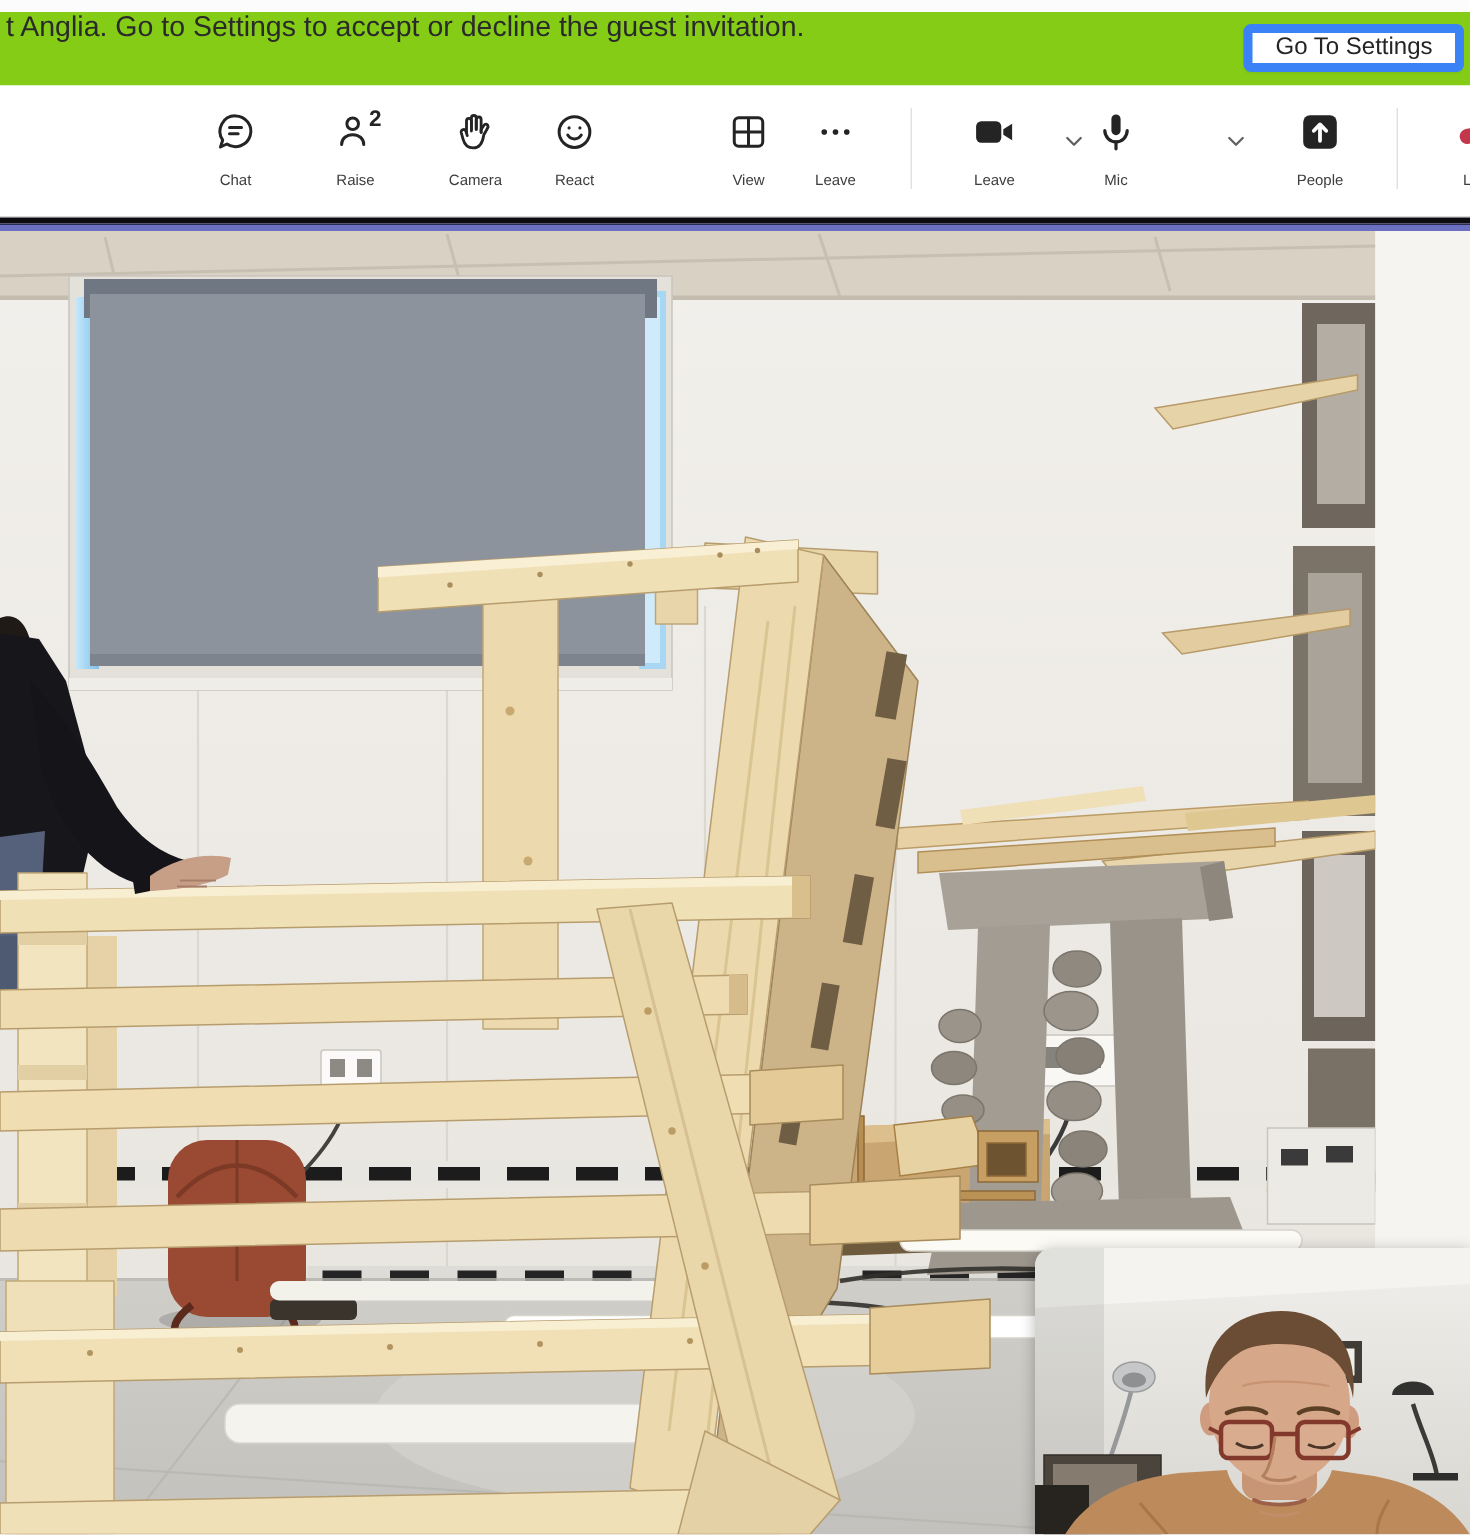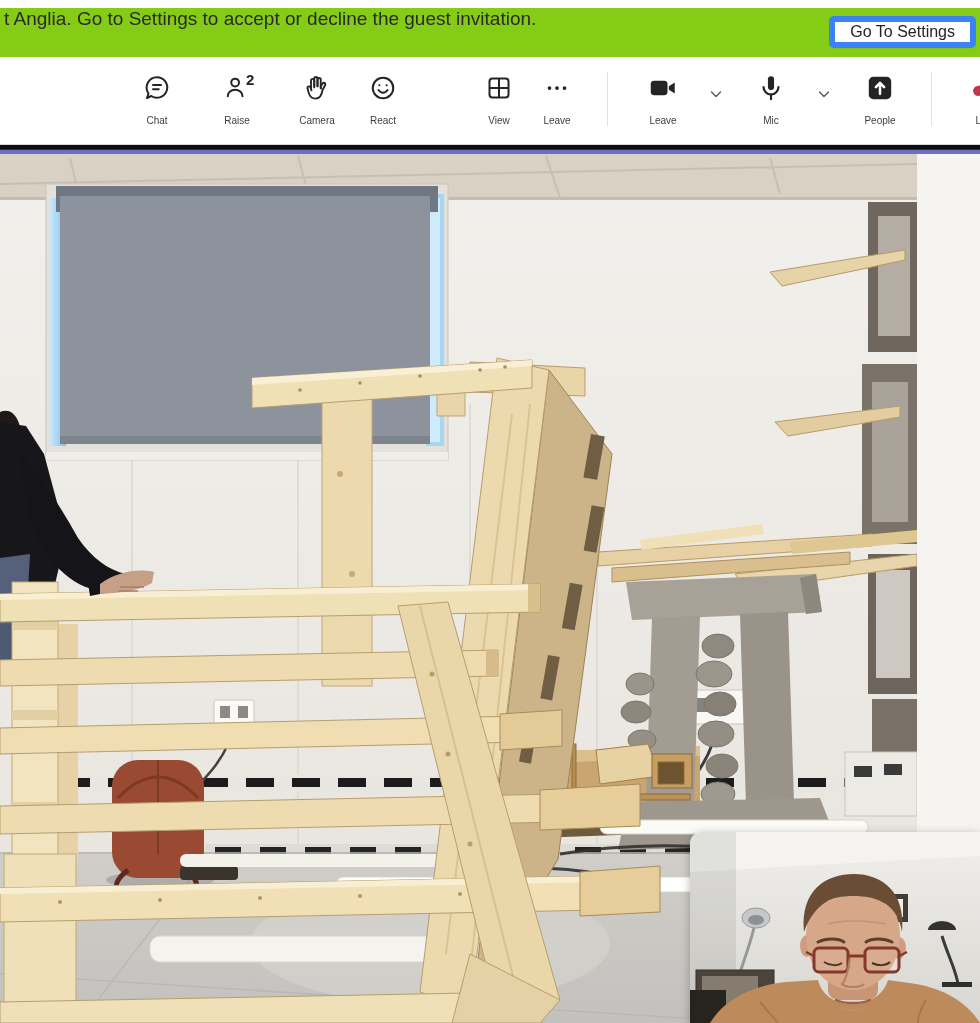--- a/index.html
+++ b/index.html
@@ -140,21 +140,21 @@
         </span>
       </div>
     <div class="tb-label">Leave</div>
   </div>
   <div class="tb-chevron" style="left:704px">
     <svg width="16" height="16" viewBox="0 0 16 16" fill="none" stroke="#5f5f5f" stroke-width="1.5" stroke-linecap="round" stroke-linejoin="round">
         <path d="M3.5 6l4.5 4.5L12.5 6"></path>
       </svg>
   </div>
 
-  <div class="tb-item" style="left:737px;width:68px">
+  <div class="tb-item" style="left:710px;width:68px">
     <div class="tb-icon">
         <span>
       <svg width="32" height="32" viewBox="0 0 24 24" fill="none" stroke="#242424" stroke-width="1.6" stroke-linecap="round">
         <rect x="9.7" y="3.2" width="4.6" height="10.4" rx="2.3" fill="#242424" stroke="none"></rect>
         <path d="M6.4 11.3a5.6 5.6 0 0 0 11.2 0"></path>
         <path d="M12 17v3.4"></path>
       </svg>
         </span>
       </div>
     <div class="tb-label">Mic</div>

